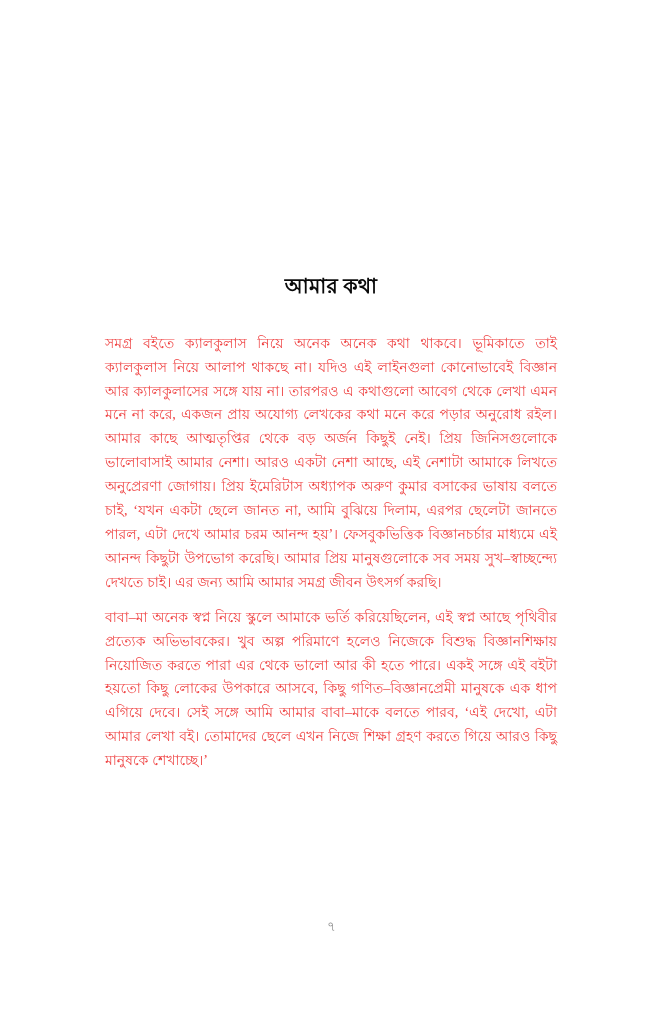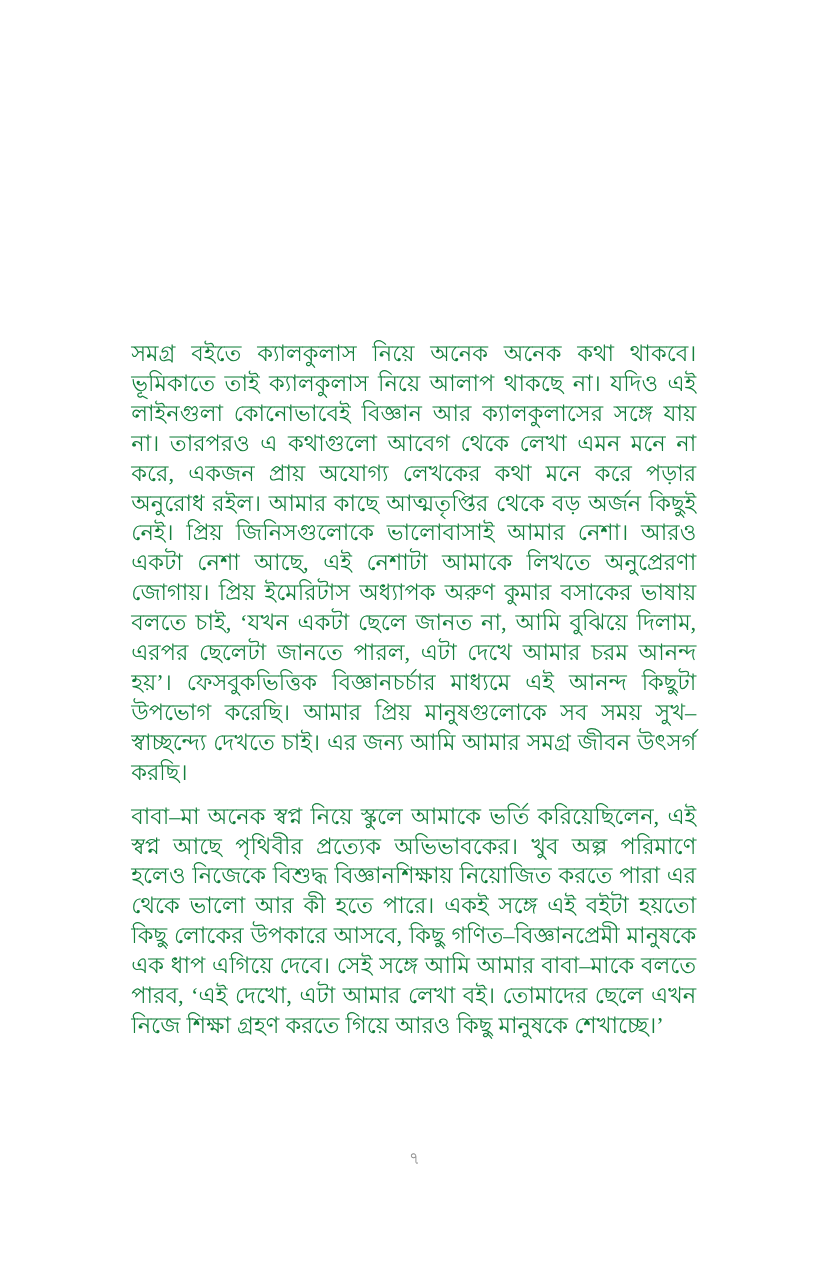--- a/index.html
+++ b/index.html
@@ -39,26 +39,26 @@
     font-size: 20.5px;
     font-weight: bold;
     text-align: center;
     line-height: 1.45;
     letter-spacing: 0.2px;
     margin: 0 0 30px 0;
     color: #0a0a0a;
   }
 
   .body-paragraph {
-    font-size: 18px;
+    font-size: 14px;
     line-height: 23.9px;
     text-align: justify;
     text-justify: inter-word;
     margin: 0 0 11px 0;
-    color: #15803d;
+    color: #ef4444;
     word-spacing: 0.4px;
     hyphens: none;
   }
   .body-paragraph:last-child {
     margin-bottom: 12px;
   }
 
   .page-number {
     position: absolute;
     left: 0;
@@ -71,20 +71,21 @@
     font-family: "Liberation Serif", "DejaVu Serif", serif;
   }
 </style>
 </head>
 <body>
 
 <div class="page">
 
   <div class="content-block">
 
+    <h1 class="chapter-title">আমার কথা</h1>
 
     <p class="body-paragraph">সমগ্র বইতে ক্যালকুলাস নিয়ে অনেক অনেক কথা থাকবে। ভূমিকাতে তাই ক্যালকুলাস নিয়ে আলাপ থাকছে না। যদিও এই লাইনগুলা কোনোভাবেই বিজ্ঞান আর ক্যালকুলাসের সঙ্গে যায় না। তারপরও এ কথাগুলো আবেগ থেকে লেখা এমন মনে না করে, একজন প্রায় অযোগ্য লেখকের কথা মনে করে পড়ার অনুরোধ রইল। আমার কাছে আত্মতৃপ্তির থেকে বড় অর্জন কিছুই নেই। প্রিয় জিনিসগুলোকে ভালোবাসাই আমার নেশা। আরও একটা নেশা আছে, এই নেশাটা আমাকে লিখতে অনুপ্রেরণা জোগায়। প্রিয় ইমেরিটাস অধ্যাপক অরুণ কুমার বসাকের ভাষায় বলতে চাই, ‘যখন একটা ছেলে জানত না, আমি বুঝিয়ে দিলাম, এরপর ছেলেটা জানতে পারল, এটা দেখে আমার চরম আনন্দ হয়’। ফেসবুকভিত্তিক বিজ্ঞানচর্চার মাধ্যমে এই আনন্দ কিছুটা উপভোগ করেছি। আমার প্রিয় মানুষগুলোকে সব সময় সুখ–স্বাচ্ছন্দ্যে দেখতে চাই। এর জন্য আমি আমার সমগ্র জীবন উৎসর্গ করছি।</p>
 
     <p class="body-paragraph">বাবা–মা অনেক স্বপ্ন নিয়ে স্কুলে আমাকে ভর্তি করিয়েছিলেন, এই স্বপ্ন আছে পৃথিবীর প্রত্যেক অভিভাবকের। খুব অল্প পরিমাণে হলেও নিজেকে বিশুদ্ধ বিজ্ঞানশিক্ষায় নিয়োজিত করতে পারা এর থেকে ভালো আর কী হতে পারে। একই সঙ্গে এই বইটা হয়তো কিছু লোকের উপকারে আসবে, কিছু গণিত–বিজ্ঞানপ্রেমী মানুষকে এক ধাপ এগিয়ে দেবে। সেই সঙ্গে আমি আমার বাবা–মাকে বলতে পারব, ‘এই দেখো, এটা আমার লেখা বই। তোমাদের ছেলে এখন নিজে শিক্ষা গ্রহণ করতে গিয়ে আরও কিছু মানুষকে শেখাচ্ছে।’</p>
 
   </div>
 
   <div class="page-number">৭</div>
 
 </div>

